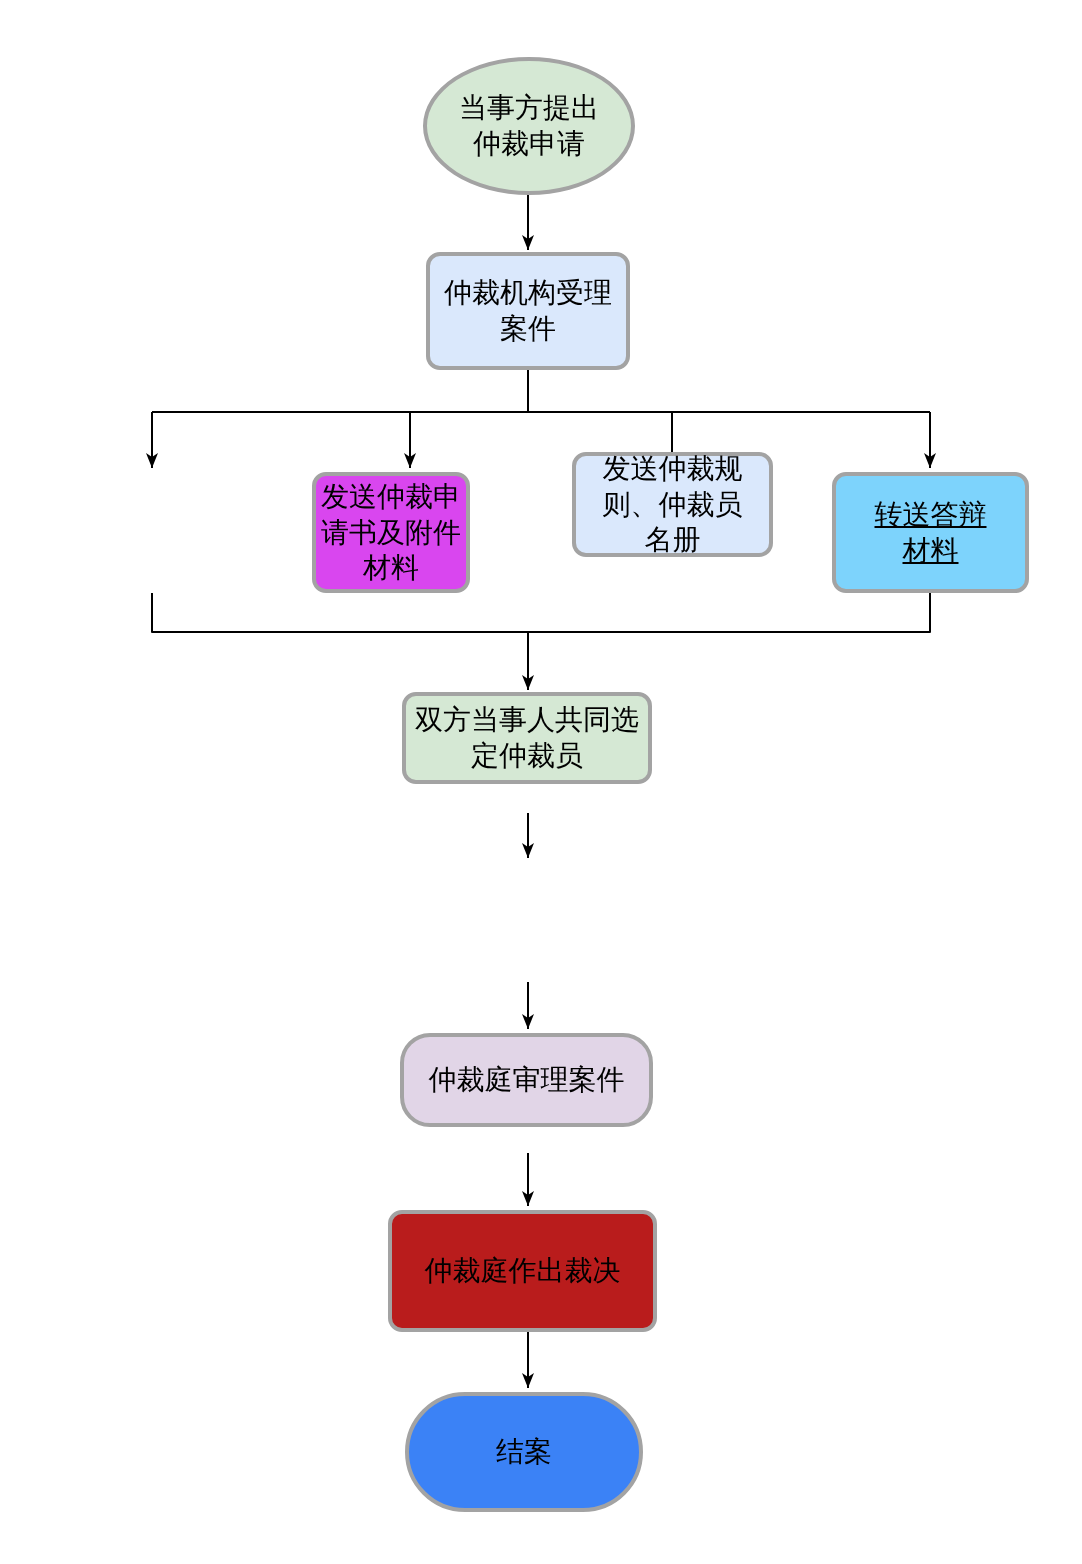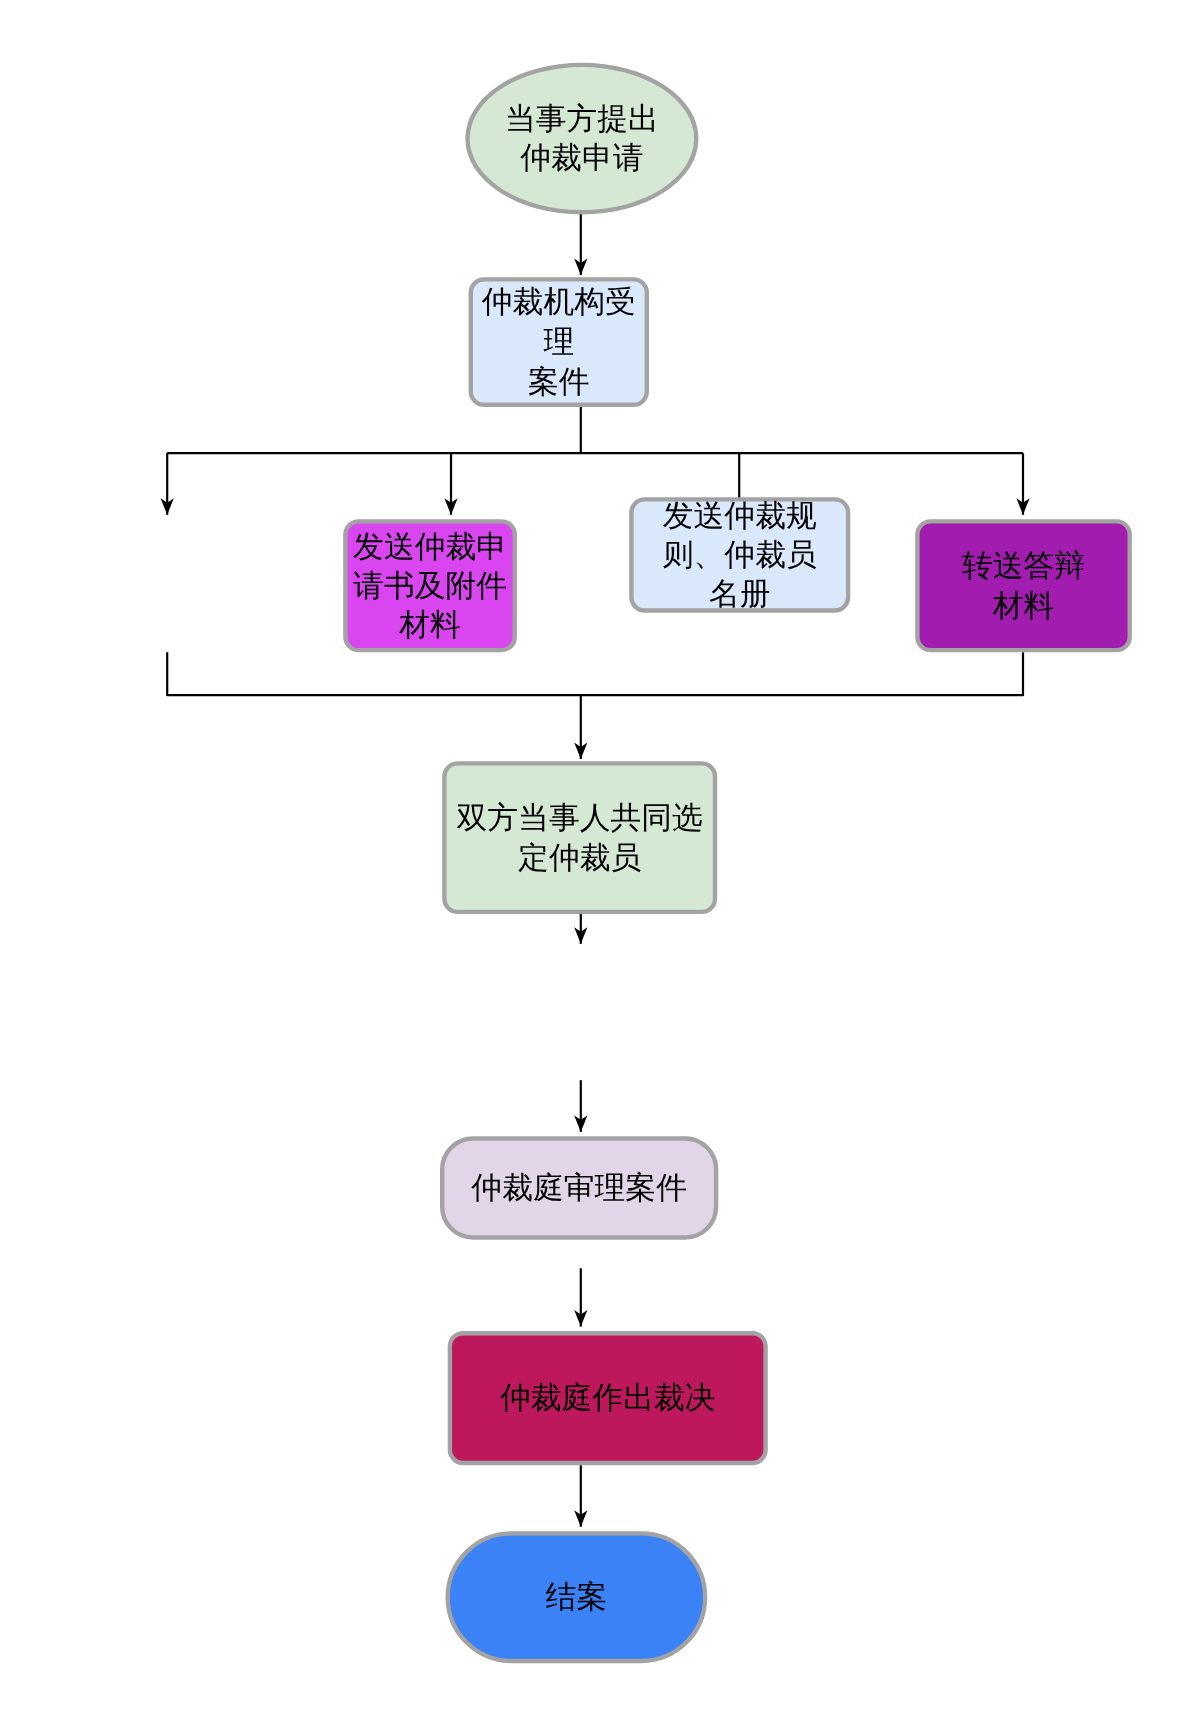--- a/index.html
+++ b/index.html
@@ -80,38 +80,38 @@
       <path d="M528,813 L528,858" marker-end="url(#arrow)"></path>
       <path d="M528,982 L528,1029" marker-end="url(#arrow)"></path>
       <path d="M528,1153 L528,1206" marker-end="url(#arrow)"></path>
       <path d="M528,1332 L528,1388" marker-end="url(#arrow)"></path>
     </g>
   </svg>
 
   <div class="node ellipse" style="left: 423px; top: 57px; width: 212px; height: 138px; background: rgb(213, 232, 212);">当事方提出
 仲裁申请</div>
 
-  <div class="node rect" style="left: 426px; top: 252px; width: 164px; height: 118px; background: rgb(218, 232, 252);">仲裁机构受理
+  <div class="node rect" style="left: 426px; top: 252px; width: 204px; height: 118px; background: rgb(218, 232, 252);">仲裁机构受理
 案件</div>
 
 
   <div class="node rect" style="left: 312px; top: 472px; width: 158px; height: 121px; background: #d946ef;">发送仲裁申
 请书及附件
 材料</div>
 
   <div class="node rect" style="left: 572px; top: 452px; width: 201px; height: 105px; background: rgb(218, 232, 252);">发送仲裁规
 则、仲裁员
 名册</div>
 
-  <div class="node rect" style="left: 832px; top: 472px; width: 197px; height: 121px; background: #a21caf;">转送答辩
+  <div class="node rect" style="left: 832px; top: 472px; width: 197px; height: 121px; background: #7dd3fc; text-decoration: underline;">转送答辩
 材料</div>
 
-  <div class="node rect" style="left: 402px; top: 692px; width: 250px; height: 139px; background: rgb(213, 232, 212);">双方当事人共同选
+  <div class="node rect" style="left: 402px; top: 692px; width: 250px; height: 92px; background: rgb(213, 232, 212);">双方当事人共同选
 定仲裁员</div>
 
 
   <div class="node rect" style="left: 400px; top: 1033px; width: 253px; height: 94px; background: rgb(225, 213, 231); border-radius: 30px;">仲裁庭审理案件</div>
 
-  <div class="node rect" style="left: 407px; top: 1210px; width: 291px; height: 122px; background: #be185d;">仲裁庭作出裁决</div>
+  <div class="node rect" style="left: 388px; top: 1210px; width: 269px; height: 122px; background: #b91c1c;">仲裁庭作出裁决</div>
 
   <div class="node stadium" style="left: 405px; top: 1392px; width: 238px; height: 120px; background: #3b82f6;">结案</div>
 
 </div>
 
 </body></html>

